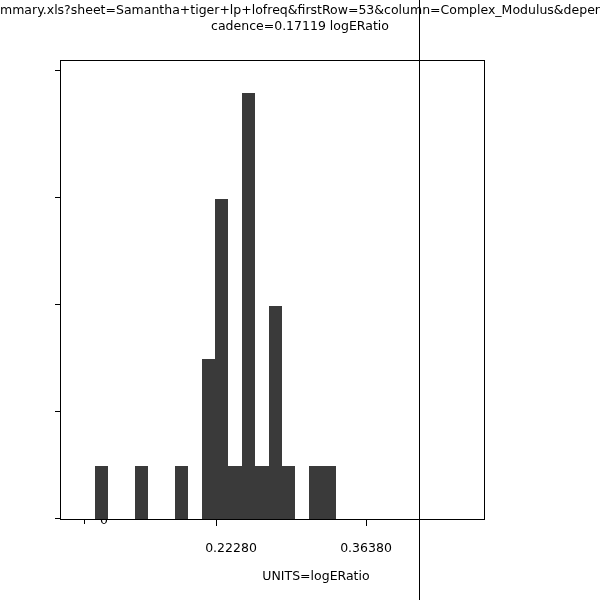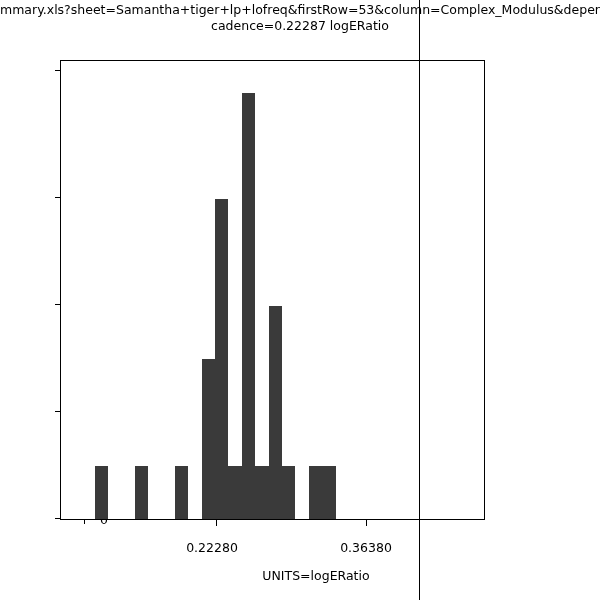--- a/index.html
+++ b/index.html
@@ -113,21 +113,21 @@
     background: #000000;
   }
 </style>
 </head>
 <body>
 
 <div id="root">
 
   <div class="title-block">
     <span class="title-line1">mmary.xls?sheet=Samantha+tiger+lp+lofreq&amp;firstRow=53&amp;column=Complex_Modulus&amp;depend</span>
-    <span class="title-line2">cadence=0.22287 logERatio</span>
+    <span class="title-line2">cadence=0.17119 logERatio</span>
   </div>
 
   <div class="y-label" style="top: 512px;">0</div>
   <div class="y-label" style="top: 405px;">2</div>
   <div class="y-label" style="top: 298px;">4</div>
   <div class="y-label" style="top: 191px;">6</div>
   <div class="y-label" style="top: 64px;">8</div>
 
   <div id="plot-frame">
     <div id="bars-layer">
@@ -149,19 +149,19 @@
     <div class="y-tick" style="bottom: 107px;"></div>
     <div class="y-tick" style="bottom: 214px;"></div>
     <div class="y-tick" style="bottom: 321px;"></div>
     <div class="y-tick" style="bottom: 448px;"></div>
   </div>
 
   <div class="x-tick minor" style="left: 84px;"></div>
   <div class="x-tick" style="left: 216px;"></div>
   <div class="x-tick" style="left: 366px;"></div>
 
-  <div class="x-label" style="left: 212px;">0.22280</div>
+  <div class="x-label" style="left: 231px;">0.22280</div>
   <div class="x-label" style="left: 366px;">0.36380</div>
 
   <div id="x-axis-title">UNITS=logERatio</div>
 
   <div id="vline" style="left: 419px;"></div>
 </div>
 
 </body></html>

